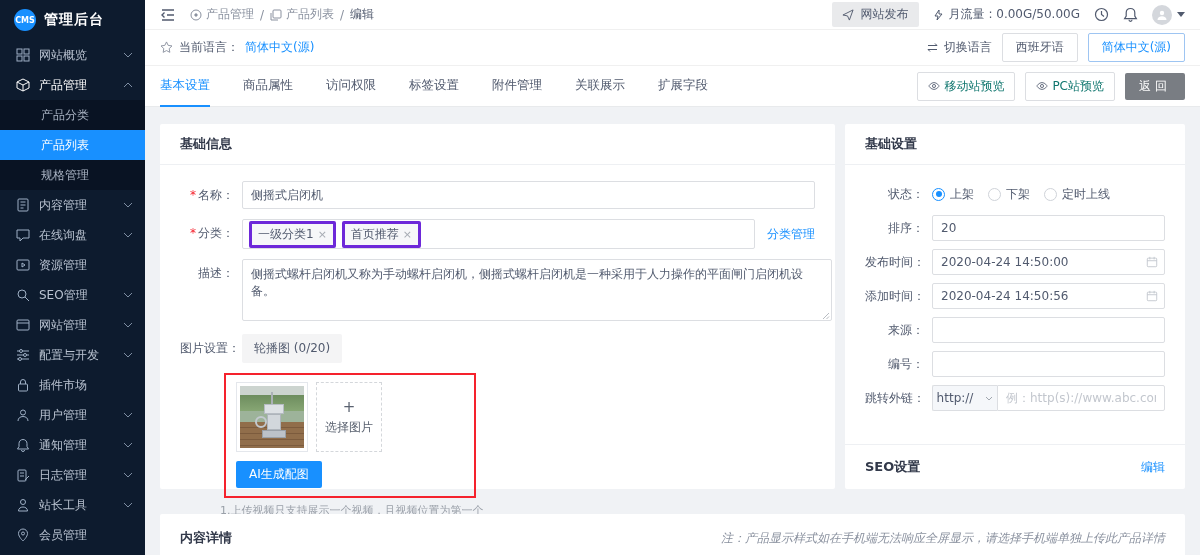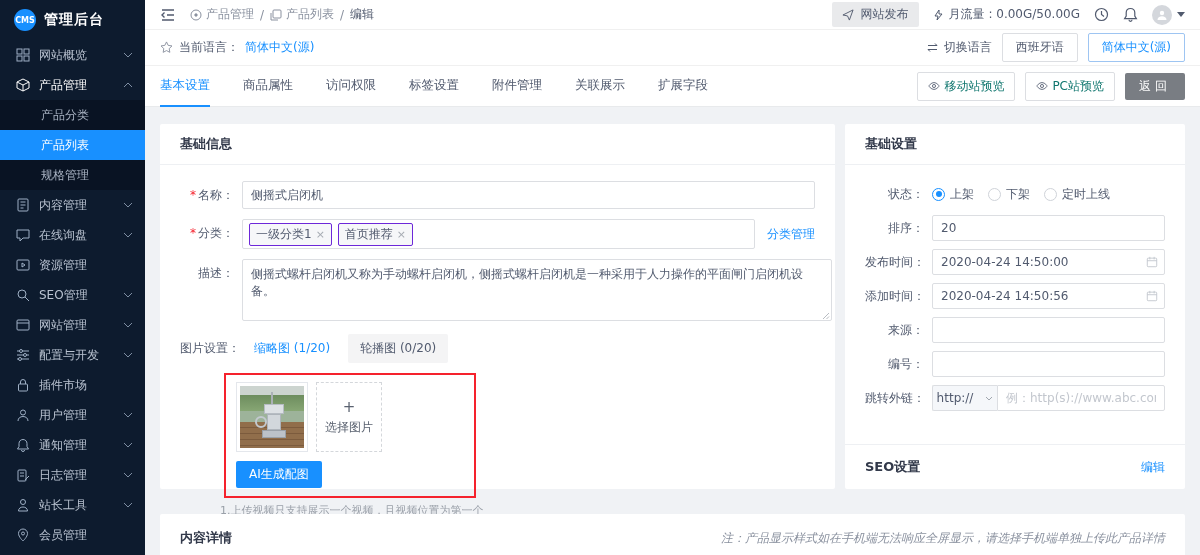--- a/index.html
+++ b/index.html
@@ -70,21 +70,21 @@
   .card-left { width:675px; height:365px; }
   .card-right { width:340px; height:365px; }
 
   .frm { padding:16px 20px 0; }
   .row { display:flex; margin-bottom:10px; align-items:flex-start; }
   .lab { width:62px; text-align:right; padding-right:8px; line-height:28px; color:#515a6e; white-space:nowrap; flex:none; }
   .req { color:#f5222d; margin-right:2px; }
   .ipt { height:28px; width:590px; border:1px solid #dcdee2; border-radius:2px; padding:0 8px;
     font:inherit; color:#515a6e; outline:none; background:#fff; }
   .tagbox { width:515px; height:30px; border:1px solid #dcdee2; border-radius:2px; display:flex; align-items:center; gap:6px; padding:0 6px; }
-  .tag { background:#f6f7f9; border:1px solid #6d28d9; border-radius:2px; padding:2px 6px; display:flex; align-items:center; gap:4px; color:#515a6e; }
+  .tag { background:#f6f7f9; border:3px solid #6d28d9; border-radius:2px; padding:2px 6px; display:flex; align-items:center; gap:4px; color:#515a6e; }
   .tag .x { color:#a6abb3; cursor:pointer; font-size:11px; }
   .mng-link { color:#1890ff; margin-left:12px; line-height:30px; cursor:pointer; white-space:nowrap; }
   .txa-wrap { position:relative; width:590px; }
   .txa { width:590px; height:62px; border:1px solid #dcdee2; border-radius:2px; padding:6px 8px;
     font:inherit; color:#515a6e; resize:none; outline:none; line-height:17px; }
   .resize-h { position:absolute; right:2px; bottom:4px; width:8px; height:8px; color:#b8bcc2; }
   .imgtabs { display:flex; gap:6px; }
   .imgtab { padding:6px 12px; border-radius:2px; cursor:pointer; }
   .imgtab.active { color:#1890ff; }
   .imgtab.idle { background:#f4f4f5; color:#515a6e; }
@@ -513,21 +513,20 @@
                   <path d="M7 1L1 7M7 4.5L4.5 7"></path>
                 </svg>
               </span>
           </div>
         </div>
 
         <div class="row" style="margin-bottom:4px;">
           <span class="lab">图片设置：</span>
           <div>
             <div class="imgtabs">
-              <span class="imgtab active">缩略图 (1/20)</span>
               <span class="imgtab idle">轮播图 (0/20)</span>
             </div>
 
             <div class="upload-zone">
               <div class="up-row">
                 <div class="thumb-box">
                   <div class="photo">
                     <div class="ph-sky"></div>
                       <div class="ph-trees"></div>
                       <div class="ph-water"></div>

